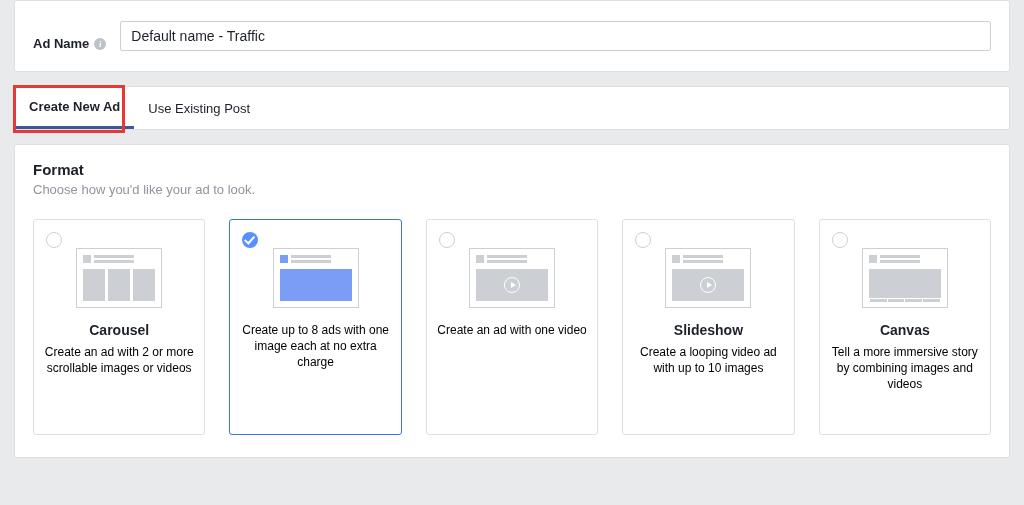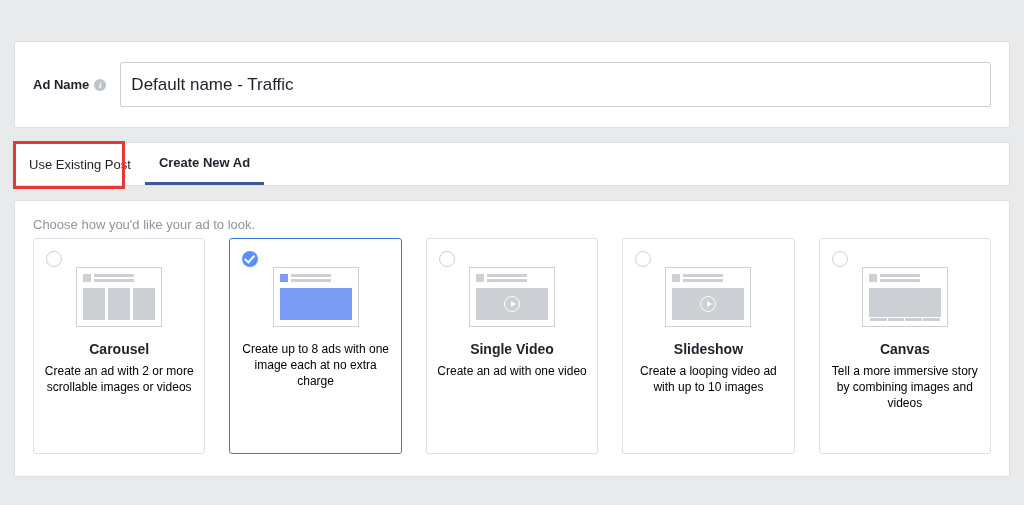--- a/index.html
+++ b/index.html
@@ -14,24 +14,23 @@
     }
     .panel {
       background: #fff;
       border: 1px solid #dddfe2;
       border-radius: 2px;
     }
     
     .adname-panel {
       padding: 20px 18px;
       display: flex;
-      align-items: center;
+      align-items: flex-end;
       gap: 14px;
       margin-bottom: 14px;
-      margin-top: 41px;
     }
     .adname-label {
       font-weight: 600;
       font-size: 13px;
       color: #1d2129;
       display: flex;
       align-items: center;
       gap: 5px;
     }
     .info-icon {
@@ -42,25 +41,25 @@
       align-items: center;
       justify-content: center;
       color: #fff;
       font-size: 9px;
       font-weight: 700;
       font-style: italic;
       font-family: Georgia, serif;
     }
     .adname-input {
       flex: 1;
-      height: 45px;
+      height: 30px;
       border: 1px solid #ccd0d5;
       border-radius: 2px;
       padding: 8px 10px;
-      font-size: 17px;
+      font-size: 14px;
       color: #1d2129;
     }
     
     .tabs-panel {
       padding: 0;
       display: flex;
       align-items: stretch;
       margin-bottom: 14px;
       position: relative;
       height: 44px;
@@ -93,21 +92,21 @@
     }
     .format-title {
       font-weight: 700;
       font-size: 15px;
       color: #1d2129;
       margin-bottom: 4px;
     }
     .format-sub {
       font-size: 13px;
       color: #90949c;
-      margin-bottom: 6px;
+      margin-bottom: 22px;
     }
     .format-cards {
       display: flex;
       gap: 24px;
     }
     .format-card {
       flex: 1;
       border: 1px solid #dddfe2;
       border-radius: 3px;
       padding: 12px 10px 16px;
@@ -234,29 +233,30 @@
 <div class="panel adname-panel">
   <div class="adname-label">
     <span>Ad Name</span>
     <span class="info-icon">i</span>
   </div>
   <input class="adname-input" type="text" value="Default name - Traffic" style="">
 </div>
 
 <div class="panel tabs-panel">
   <div class="highlight-box"></div>
+  <div class="tab active">
+    <span>Create New Ad</span>
+  </div>
   <div class="tab">
     <span>Use Existing Post</span>
   </div>
-  <div class="tab active">
-    <span>Create New Ad</span>
-  </div>
 </div>
 
 <div class="panel format-panel">
+  <div class="format-title">Format</div>
   <div class="format-sub">Choose how you'd like your ad to look.</div>
 
   <div class="format-cards">
 
     <div class="format-card">
       <div class="radio"></div>
       <div class="thumb thumb-carousel">
         <div class="body">
             <div></div>
             <div></div>
@@ -275,21 +275,20 @@
       <div class="card-desc">Create up to 8 ads with one image each at no extra charge</div>
     </div>
 
     <div class="format-card">
       <div class="radio"></div>
       <div class="thumb thumb-video">
         <div class="body">
             <div class="play"></div>
           </div>
       </div>
-      <div class="card-title">Single Video</div>
       <div class="card-desc">Create an ad with one video</div>
     </div>
 
     <div class="format-card">
       <div class="radio"></div>
       <div class="thumb thumb-slideshow">
         <div class="body">
             <div class="play"></div>
           </div>
       </div>

